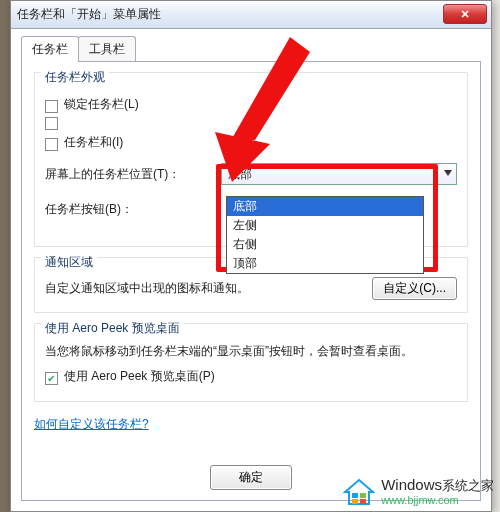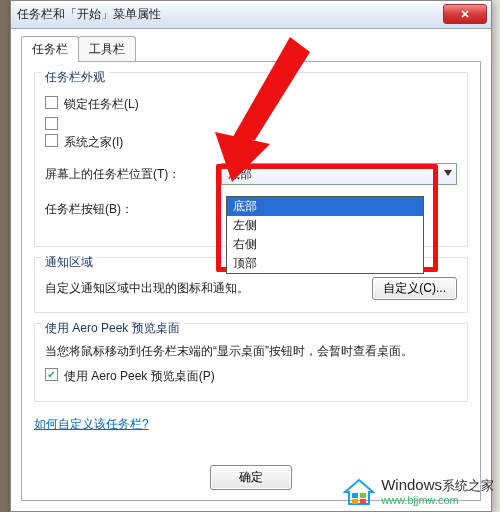--- a/index.html
+++ b/index.html
@@ -23,21 +23,21 @@
   .tab {
     padding:4px 10px; font-size:12px; border:1px solid #aab; background:#f7f7f7;
     border-bottom:none; border-top-left-radius:3px; border-top-right-radius:3px;
     margin-right:-1px; position:relative; top:1px; color:#222;
   }
   .tab.active { background:#fff; z-index:2; }
   .panel { border:1px solid #aab; padding:10px 12px 16px 12px; background:#fff; font-size:12px; color:#222; }
   .group-box { border:1px solid #e0e0e6; border-radius:1px; padding:12px 10px 12px 10px; margin-bottom:10px; position:relative;}
   .group-box .legend { position:relative; top:-16px; left:-4px; background:#fff; padding:0 4px; display:inline-block; color:#1a3a6a;}
   .group-inner { margin-top:-10px; }
-  .chk-row { display:flex; align-items:flex-start; gap:6px; margin:4px 0;}
+  .chk-row { display:flex; align-items:flex-end; gap:6px; margin:4px 0;}
   .chk { width:13px; height:13px; border:1px solid #888; background:#fff; display:inline-flex;align-items:center;justify-content:center;}
   .chk.checked::after { content:"✔"; font-size:10px; color:#2a6; line-height:1; }
   .frow { display:flex; align-items:center; margin:16px 0; gap:6px;}
   .select {
     border:1px solid #7a8; background:linear-gradient(#fff,#eef); height:22px;
     display:flex; align-items:center; padding:0 18px 0 6px; position:relative; min-width:180px;
     font-size:12px;
   }
   .select .arrow { position:absolute; right:4px; top:6px; width:0;height:0;
     border-left:4px solid transparent;border-right:4px solid transparent;border-top:6px solid #333;}
@@ -89,21 +89,21 @@
         <div class="group-inner">
           <div class="chk-row">
             <span class="chk"></span>
             <span>锁定任务栏(L)</span>
           </div>
           <div class="chk-row">
             <span class="chk"></span>
           </div>
           <div class="chk-row">
             <span class="chk"></span>
-            <span>系统之家(I)</span>
+            <span>任务栏和(I)</span>
           </div>
 
           <div class="frow" style="margin-top:12px;">
             <span style="min-width:170px;">屏幕上的任务栏位置(T)：</span>
             <div class="select" style="flex:1;">
               <span>底部</span>
               <span class="arrow"></span>
             </div>
           </div>
 

